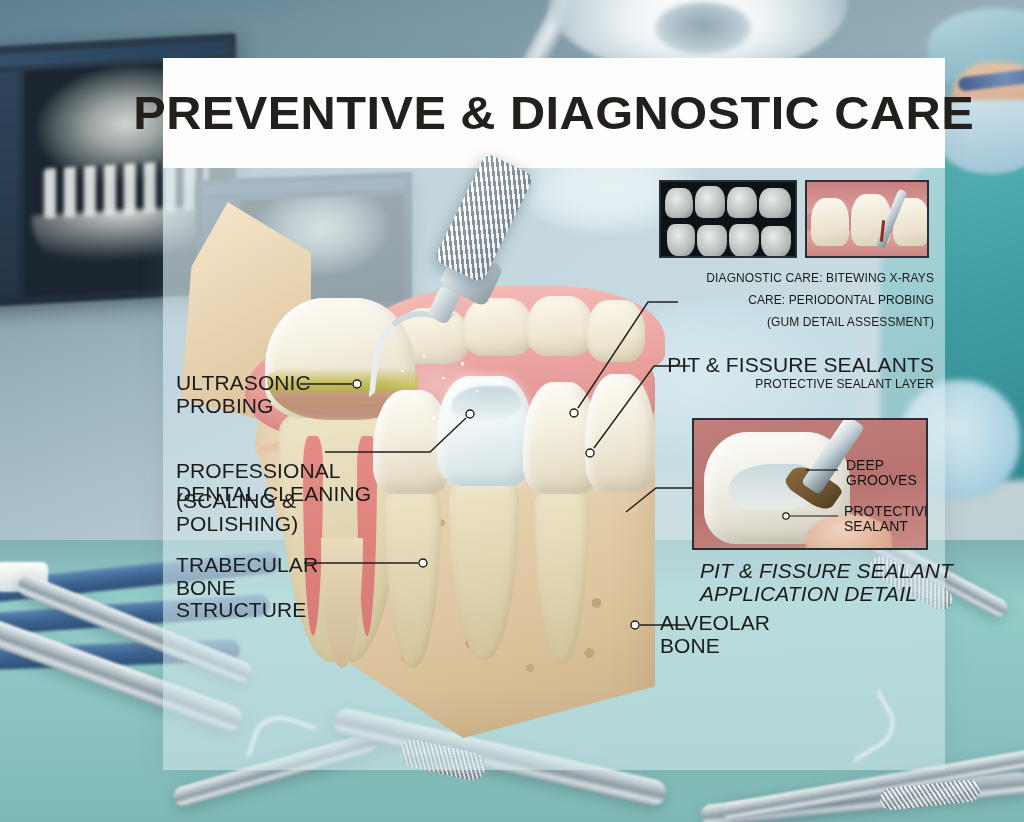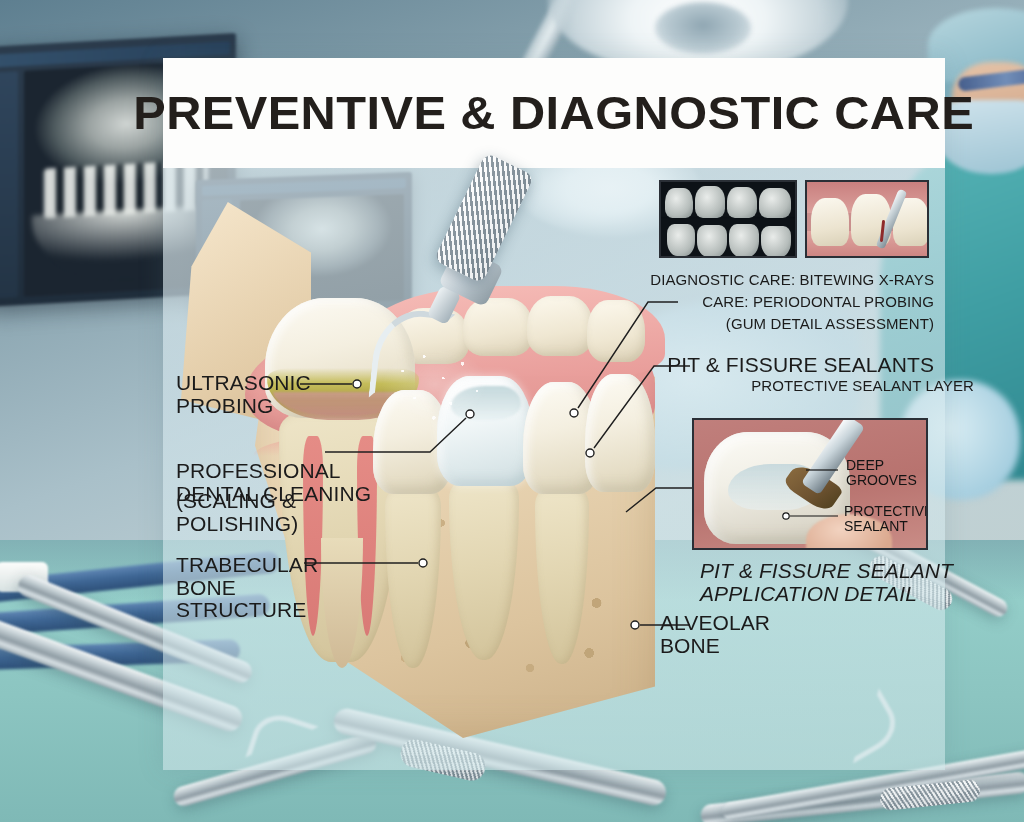--- a/index.html
+++ b/index.html
@@ -374,21 +374,21 @@
   .label {
     position:absolute;
     color:#1b1b1b;
     font-family:"Liberation Sans", sans-serif;
     font-size:21px;
     line-height:1.08;
     letter-spacing:.1px;
     font-weight:normal;
     white-space:pre-line;
   }
-  .label.sm { font-size:15px; }
+  .label.sm { font-size:12px; }
   .label.right { text-align:right; }
 
   
   #leaders { position:absolute; left:0; top:0; width:1024px; height:822px; pointer-events:none; }
 
   
   .inset { position:absolute; border:2px solid #2a2f36; overflow:hidden; }
 
   #inset-xray { left:659px; top:180px; width:138px; height:78px; background:#11161b; }
   .bw-xray {
@@ -641,19 +641,19 @@
 
 <div class="label" style="left:176px; top:554px;">TRABECULAR
 BONE
 STRUCTURE</div>
 
 <div class="label sm right" style="left:638px; top:272px; width:296px;">DIAGNOSTIC CARE: BITEWING X-RAYS</div>
 <div class="label sm right" style="left:638px; top:294px; width:296px;">CARE: PERIODONTAL PROBING</div>
 <div class="label sm right" style="left:638px; top:316px; width:296px;">(GUM DETAIL ASSESSMENT)</div>
 
 <div class="label right" style="left:650px; top:354px; width:284px;">PIT &amp; FISSURE SEALANTS</div>
-<div class="label sm right" style="left:650px; top:378px; width:284px;margin-left:40px;">PROTECTIVE SEALANT LAYER</div>
+<div class="label sm right" style="left:650px; top:378px; width:284px;">PROTECTIVE SEALANT LAYER</div>
 
 <div class="label" style="left:700px; top:560px;font-style:italic;">PIT &amp; FISSURE SEALANT
 APPLICATION DETAIL</div>
 
 <div class="label" style="left:660px; top:612px;">ALVEOLAR
 BONE</div>
 
 </body></html>

